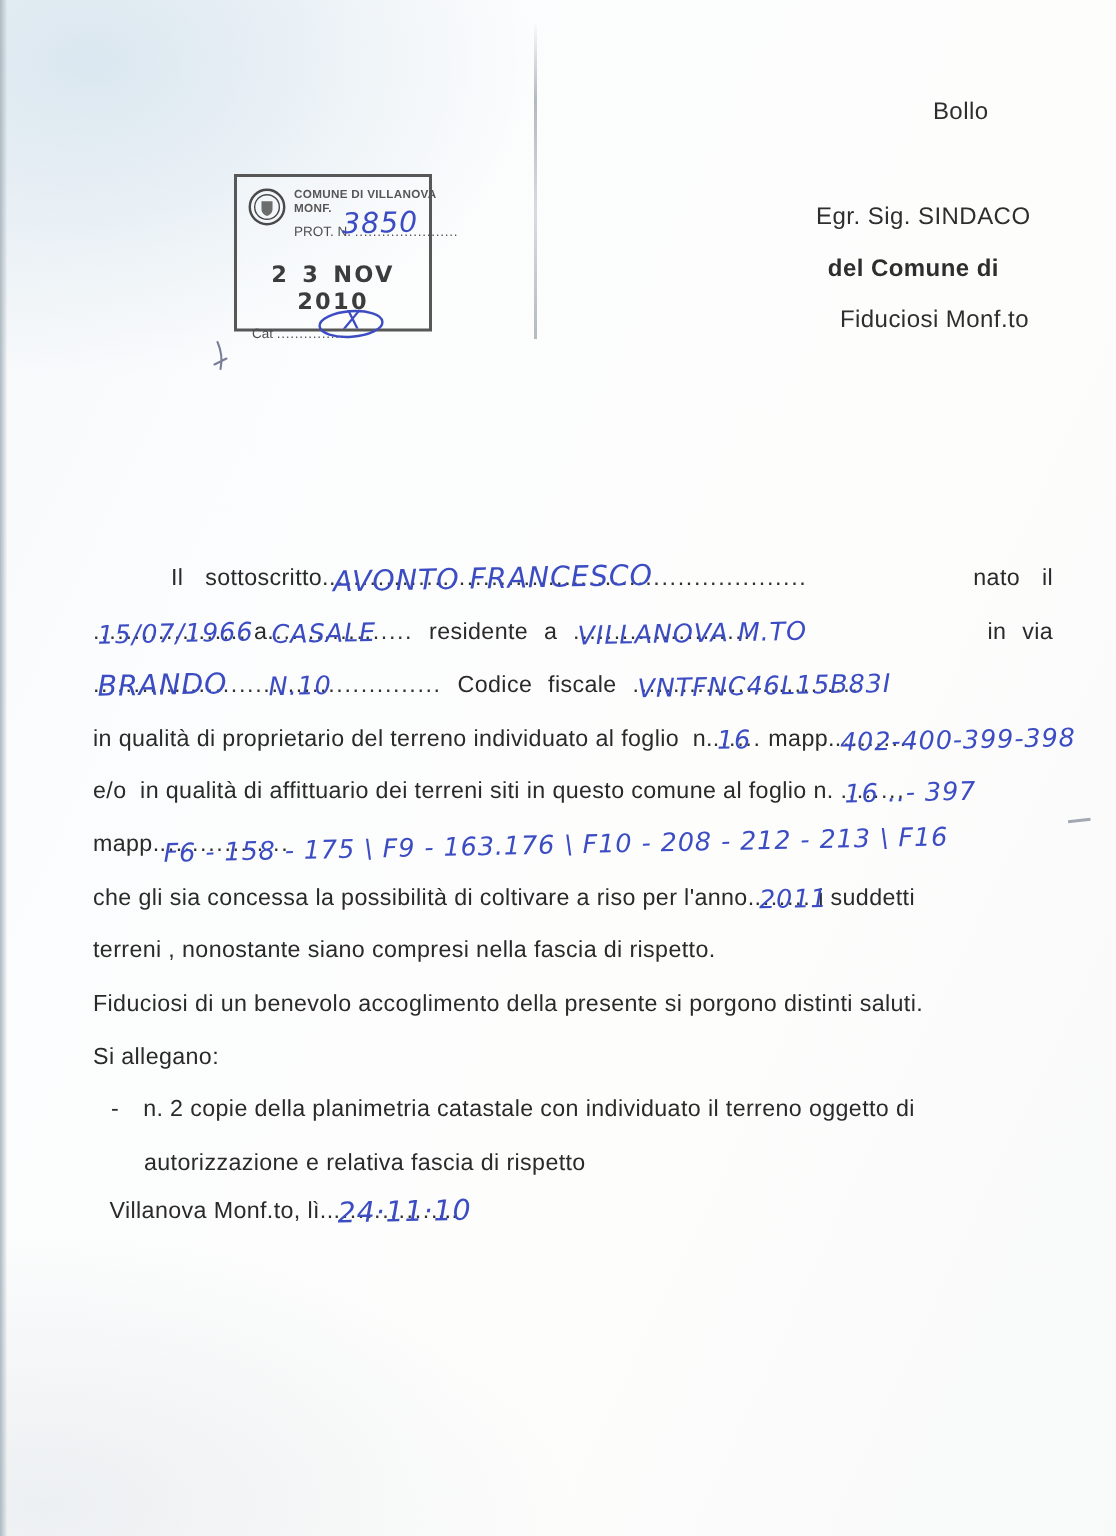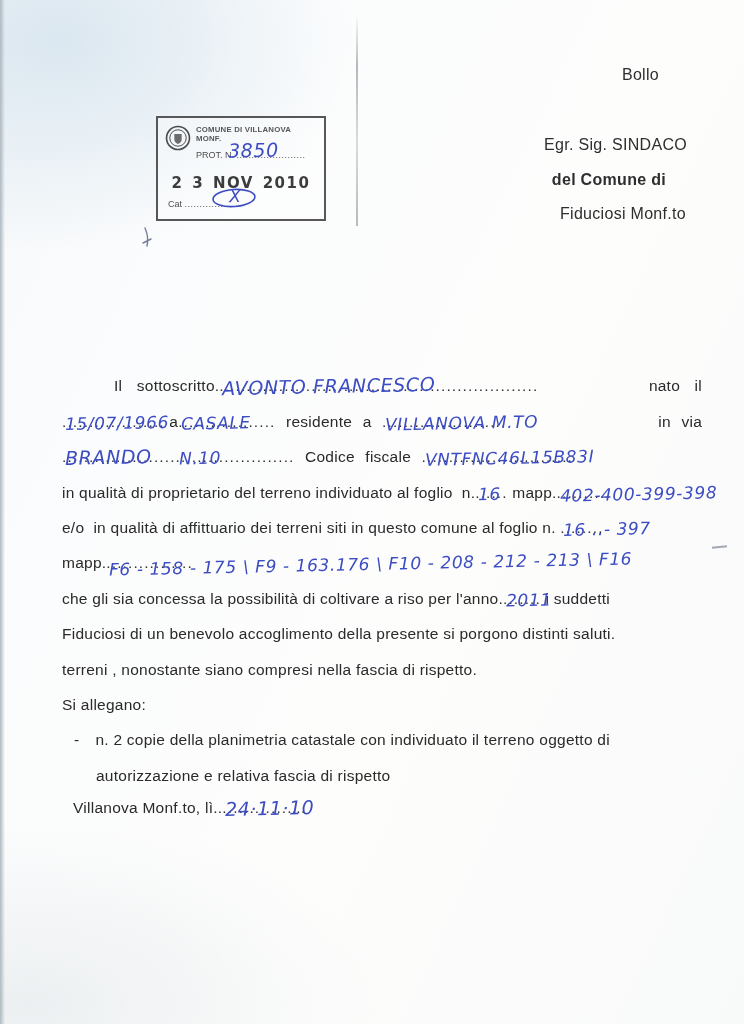--- a/index.html
+++ b/index.html
@@ -22,21 +22,21 @@
   }
   .fold-line {
     position:absolute; left:356px; top:14px; width:1.5px; height:212px;
     background:linear-gradient(to bottom,
       rgba(100,110,122,0) 0%, rgba(92,102,116,0.45) 25%,
       rgba(92,102,116,0.22) 60%, rgba(110,120,132,0.5) 100%);
   }
 
   
   .stamp {
-    position:absolute; left:156px; top:116px; width:170px; height:105px;
+    position:absolute; left:156px; top:116px; width:132px; height:105px;
     border:2px solid #575757; padding:6px 7px 4px 7px;
     background:rgba(255,255,255,0.25);
   }
   .stamp-top { display:flex; gap:5px; }
   .emblem { flex:0 0 auto; margin-top:1px; }
   .stamp-col { flex:1; }
   .stamp-org {
     display:block; font-size:7.8px; font-weight:700; letter-spacing:0.2px;
     color:#565656; line-height:1.15; padding-top:2px;
   }
@@ -234,25 +234,25 @@
     <div class="line">
       <span class="t">che gli sia concessa la possibilità di coltivare a riso per l'anno.</span>
       <span class="fill">
         <span class="dots">.......</span>
         <span class="hand">2011</span>
       </span>
       <span class="t"> i suddetti</span>
     </div>
 
     <div class="line">
+      <span class="t">terreni , nonostante siano compresi nella fascia di rispetto.</span>
+    </div>
+
+    <div class="line">
       <span class="t">Fiduciosi di un benevolo accoglimento della presente si porgono distinti saluti.</span>
-    </div>
-
-    <div class="line">
-      <span class="t">terreni , nonostante siano compresi nella fascia di rispetto.</span>
     </div>
 
     <div class="line">
       <span class="t">Si allegano:</span>
     </div>
 
     <div class="line bullet-line">
       <span class="bullet t">-</span>
       <span class="t">n. 2 copie della planimetria catastale con individuato il terreno oggetto di</span>
     </div>

